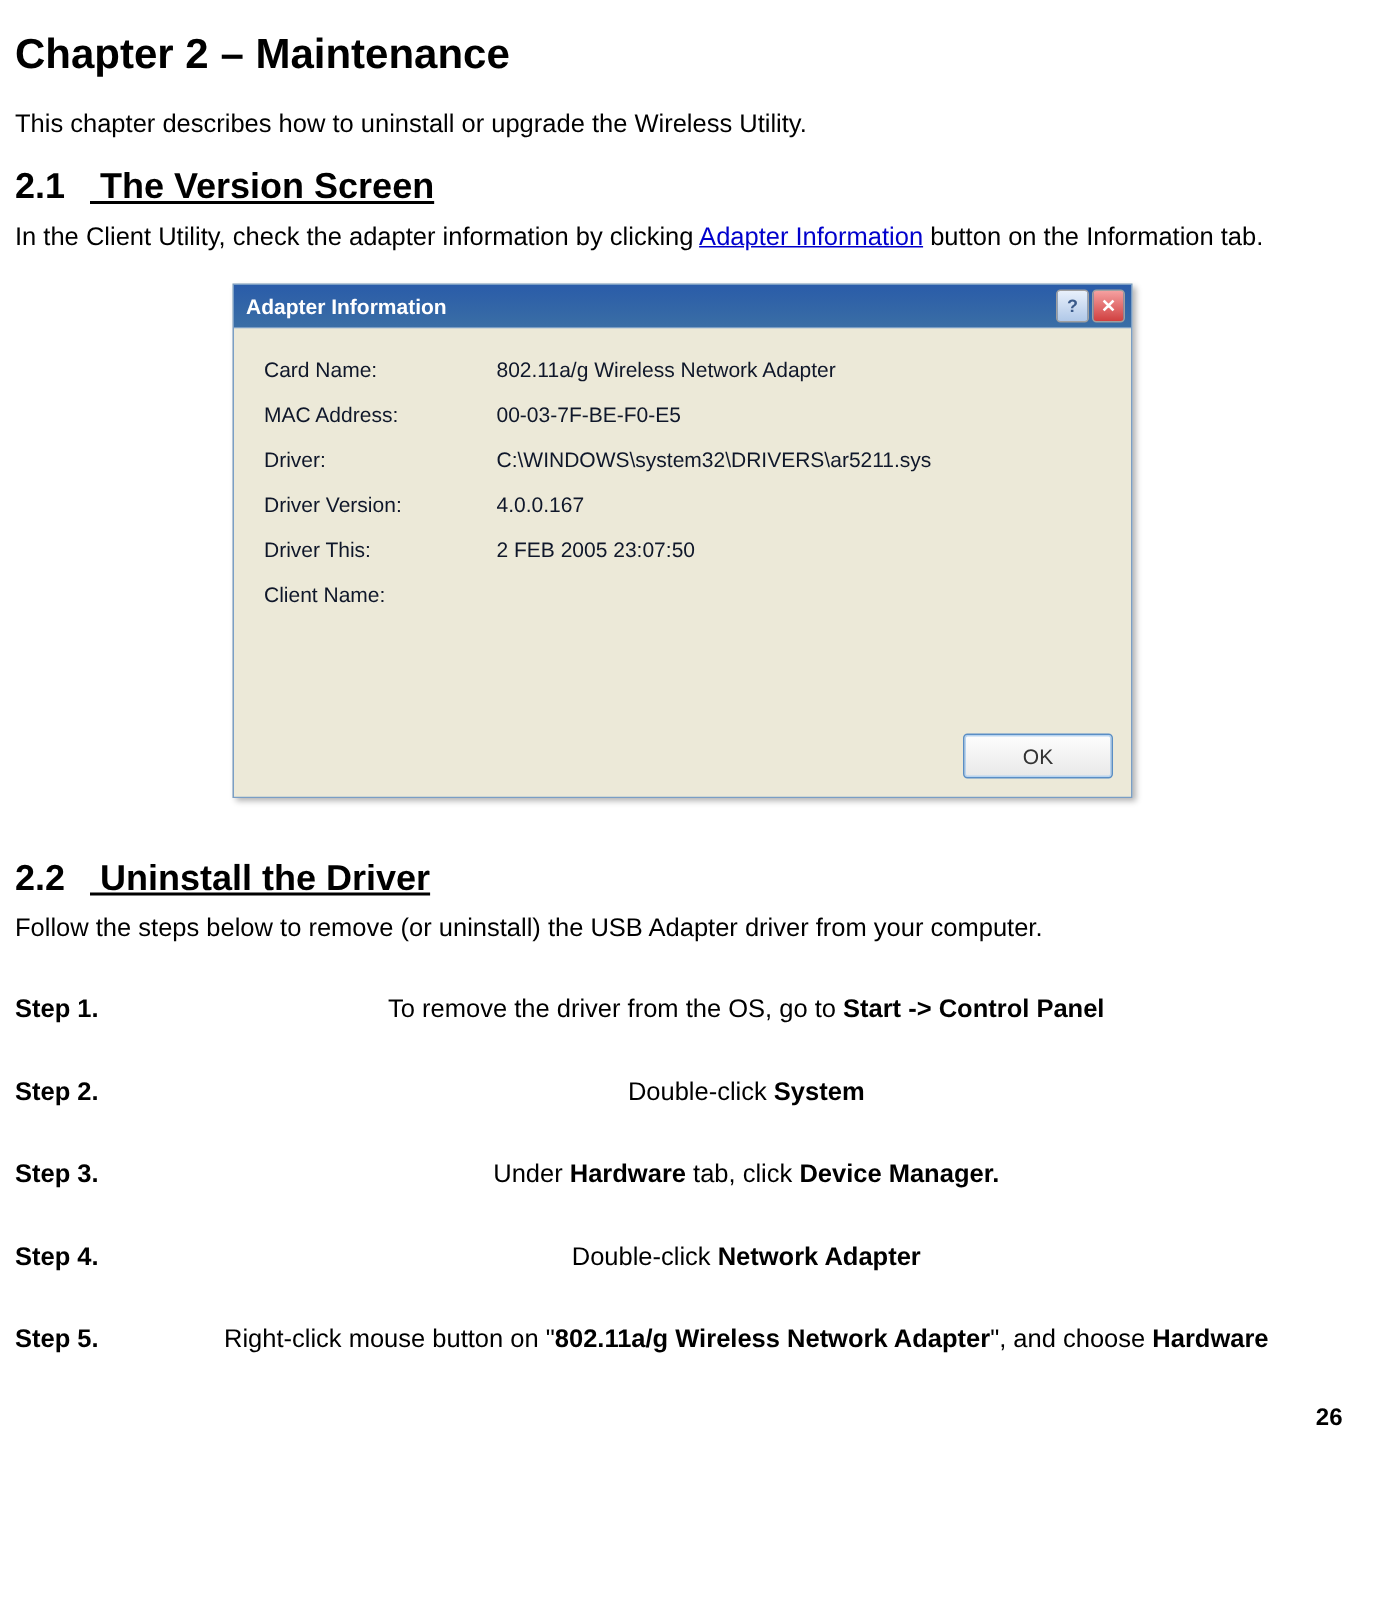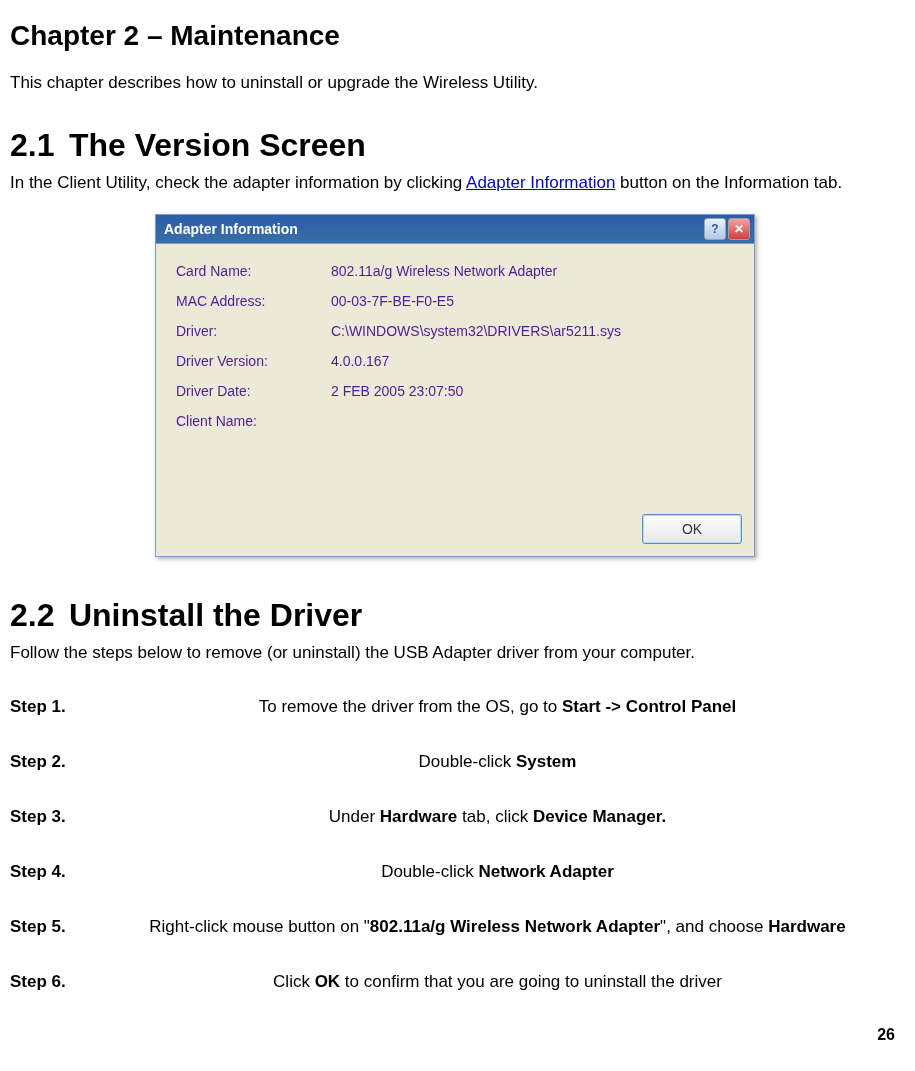--- a/index.html
+++ b/index.html
@@ -9,23 +9,24 @@
       width: 890px;
       background: white;
       color: black;
     }
     h1 {
       font-size: 28px;
       font-weight: bold;
       margin: 10px 0 20px 0;
     }
     h2 {
-      font-size: 32px;
-      font-weight: bold;
-      margin: 33px 0 5px 0;
+      font-size: 24px;
+      font-weight: bold;
+      margin: 17px 0 5px 0;
+      text-decoration: underline;
     }
     p {
       font-size: 17px;
       margin: 8px 0;
       line-height: 1.3;
     }
     .link {
       color: #0000cc;
       text-decoration: underline;
     }
@@ -79,21 +80,21 @@
       color: white;
     }
     .dialog-body {
       padding: 12px 16px 0 20px;
       background: #ece9d8;
     }
     .info-row {
       display: flex;
       padding: 7px 0;
       font-size: 14px;
-      color: #4c1d95;
+      color: #0f172a;
     }
     .info-label {
       width: 155px;
       flex-shrink: 0;
     }
     .info-value {
       flex: 1;
     }
     .dialog-spacer {
       height: 70px;
@@ -178,21 +179,21 @@
       </div>
       <div class="info-row">
         <div class="info-label">Driver:</div>
         <div class="info-value">C:\WINDOWS\system32\DRIVERS\ar5211.sys</div>
       </div>
       <div class="info-row">
         <div class="info-label">Driver Version:</div>
         <div class="info-value">4.0.0.167</div>
       </div>
       <div class="info-row">
-        <div class="info-label">Driver Date:</div>
+        <div class="info-label">Driver This:</div>
         <div class="info-value">2 FEB 2005 23:07:50</div>
       </div>
       <div class="info-row">
         <div class="info-label">Client Name:</div>
       </div>
       <div class="dialog-spacer"></div>
     </div>
     <div class="dialog-footer">
       <button class="ok-button">OK</button>
     </div>
@@ -220,19 +221,15 @@
     <div class="step-text"><span>Under </span><b>Hardware</b><span> tab, click </span><b>Device Manager.</b></div>
   </div>
   <div class="step-row">
     <div class="step-label">Step 4.</div>
     <div class="step-text"><span>Double-click </span><b>Network Adapter</b></div>
   </div>
   <div class="step-row">
     <div class="step-label">Step 5.</div>
     <div class="step-text"><span>Right-click mouse button on "</span><b>802.11a/g Wireless Network Adapter</b><span>", and choose </span><b>Hardware</b></div>
   </div>
-  <div class="step-row">
-    <div class="step-label">Step 6.</div>
-    <div class="step-text"><span>Click </span><b>OK</b><span> to confirm that you are going to uninstall the driver</span></div>
-  </div>
 </div>
 
 <div class="page-number">26</div>
 
 </body></html>

